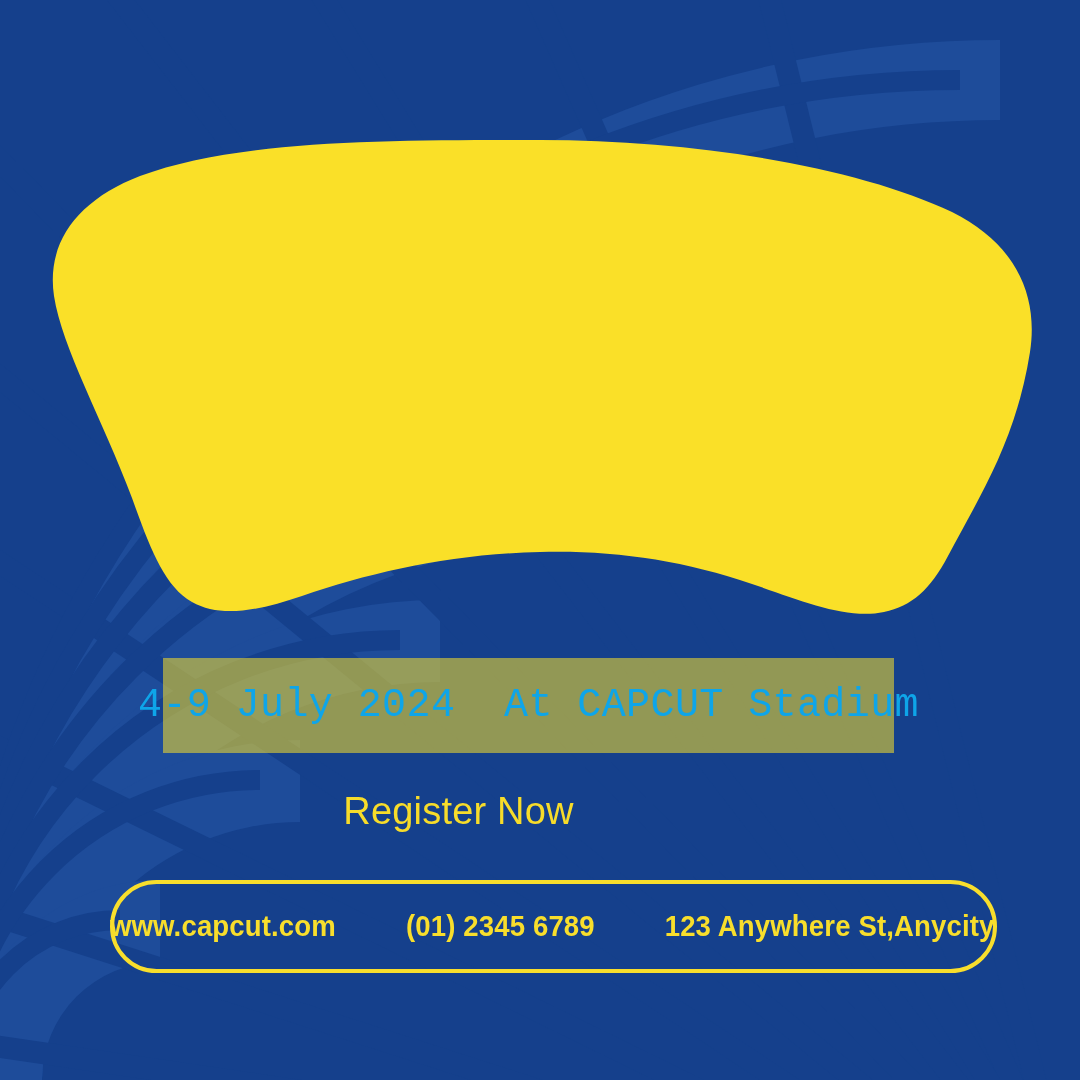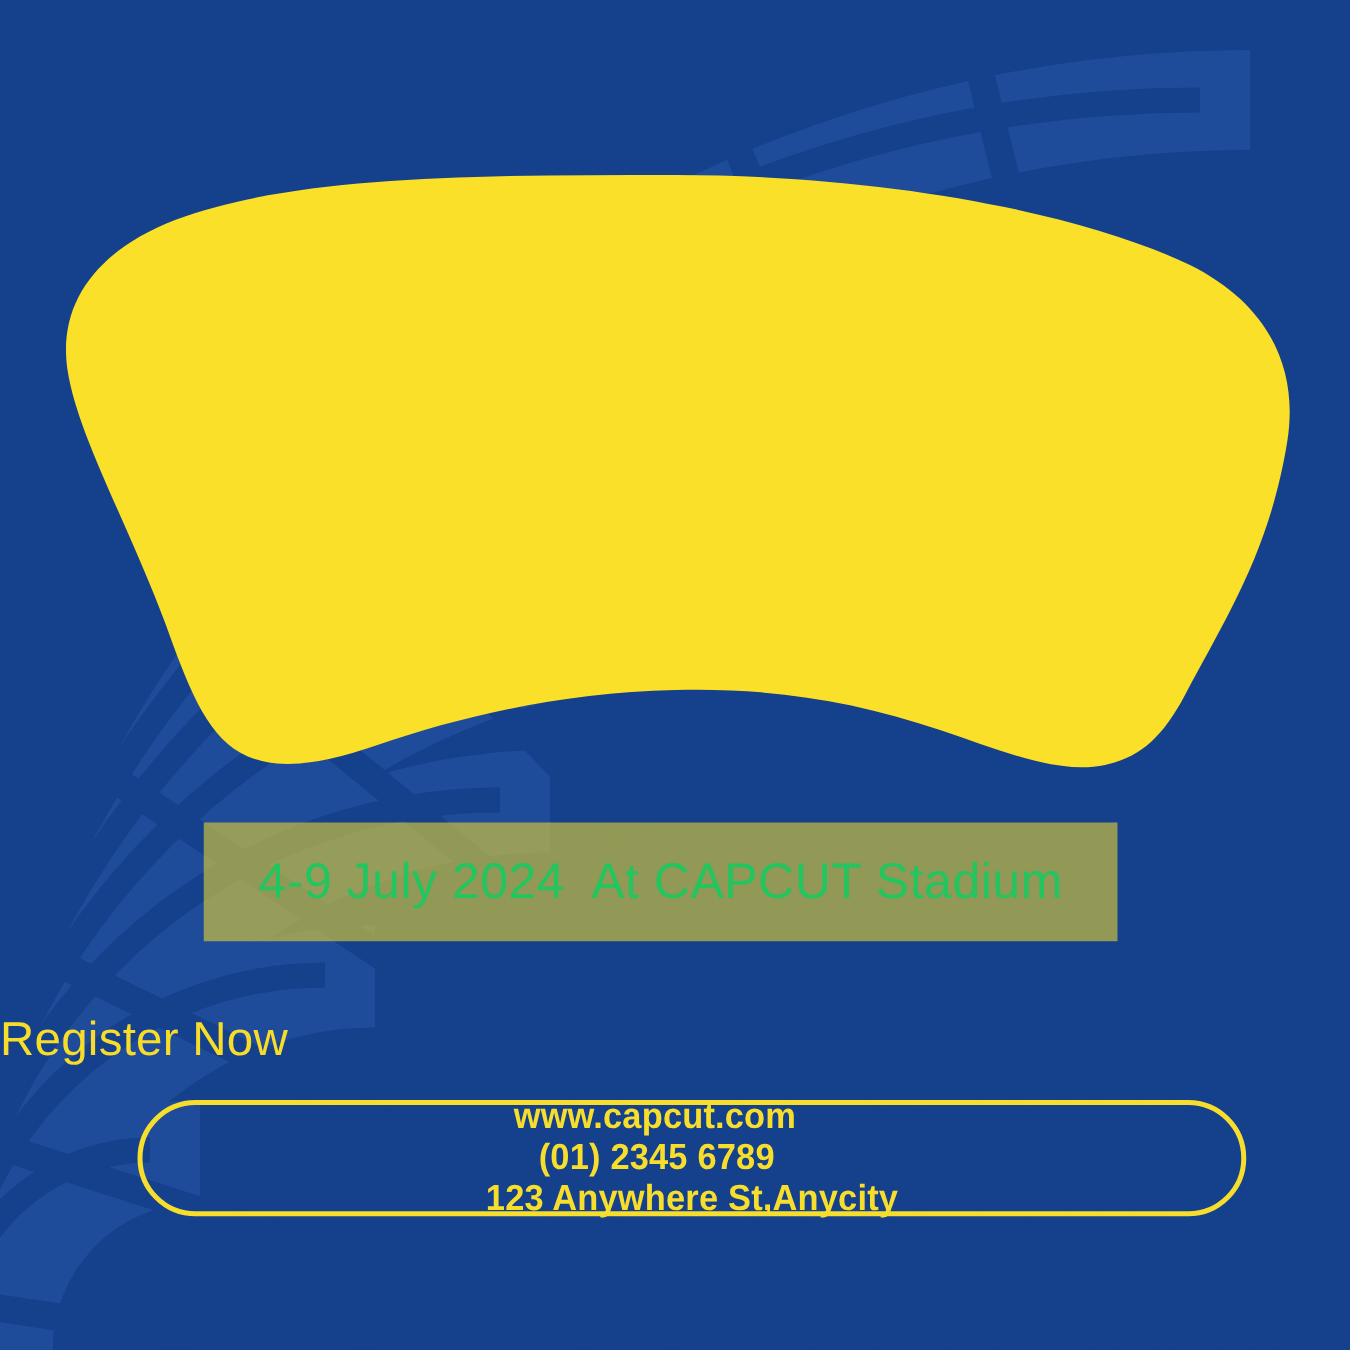--- a/index.html
+++ b/index.html
@@ -77,36 +77,36 @@
     top: 658px;
     width: 731px;
     height: 95px;
     background: rgba(250,224,40,0.55);
     display: flex;
     align-items: center;
     justify-content: center;
     z-index: 6;
   }
   #date-band-text {
-    color: #22c55e;
+    color: #0ea5e9;
     font-size: 40px;
     font-weight: 400;
     letter-spacing: 0.01em;
     white-space: pre;
-    font-family: Liberation Sans, sans-serif;
+    font-family: Liberation Mono, monospace;
     text-align: center;
   }
 
   
   #register-now {
     position: absolute;
     left: 0;
-    top: 811px;
+    top: 790px;
     width: 917px;
-    text-align: left;
+    text-align: center;
     color: #F7DC2A;
     font-size: 38px;
     font-weight: 400;
     letter-spacing: 0.005em;
     z-index: 6;
   }
 
   
   #contact-pill {
     position: absolute;
@@ -114,21 +114,20 @@
     top: 880px;
     width: 887px;
     height: 93px;
     box-sizing: border-box;
     border: 4px solid #F8DE2C;
     border-radius: 47px;
     display: flex;
     align-items: center;
     justify-content: center;
     z-index: 6;
-    flex-direction: column;
   }
   .contact-item {
     color: #F8DE2C;
     font-family: "Liberation Sans Narrow", "Liberation Sans", "DejaVu Sans Condensed", sans-serif;
     font-weight: bold;
     font-size: 29px;
     letter-spacing: 0.005em;
     white-space: nowrap;
     transform: scaleX(0.95);
   }

